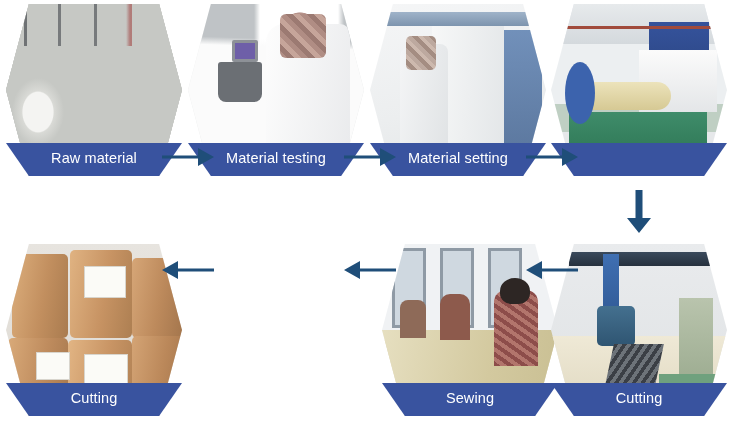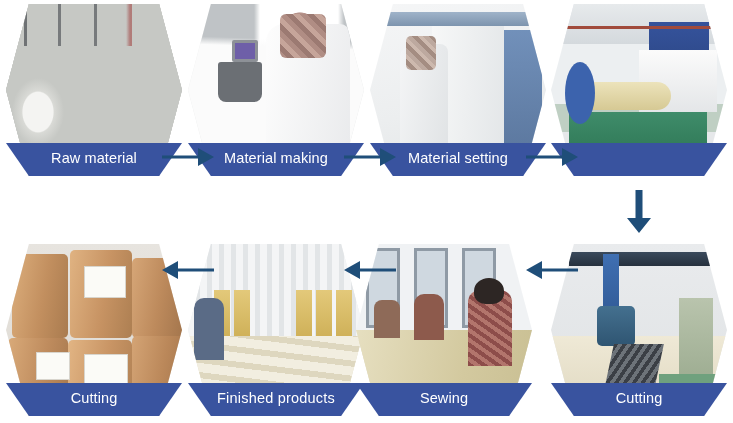--- a/index.html
+++ b/index.html
@@ -335,21 +335,21 @@
     <div class="hex-clip">
       <div class="photo ph-testing">
         <div class="coat"></div>
         <div class="scr"></div>
         <div class="mic"></div>
         <div class="face"></div>
       </div>
     </div>
     <div class="label-bar">
       <div class="bar-bg"></div>
-      <span class="bar-text">Material making</span>
+      <span class="bar-text">Material testing</span>
     </div>
   </div>
 
   <div class="arrow-h" style="left:344px; top:145px;">
     <svg width="52" height="24" viewBox="0 0 52 24" aria-hidden="true">
       <path d="M0 10.5 H36 V3 L52 12 L36 21 V13.5 H0 Z" fill="#1f4e79"></path>
     </svg>
   </div>
 
   <div class="node" style="left:370px; top:4px;">
@@ -416,46 +416,28 @@
       <span class="bar-text">Cutting</span>
     </div>
   </div>
 
   <div class="arrow-h" style="left:162px; top:258px;">
     <svg width="52" height="24" viewBox="0 0 52 24" aria-hidden="true">
       <path d="M52 10.5 H16 V3 L0 12 L16 21 V13.5 H52 Z" fill="#1f4e79"></path>
     </svg>
   </div>
 
-  <div class="node" style="left:188px; top:244px;">
-    <div class="hex-clip">
-      <div class="photo ph-finished">
-        <div class="curt"></div>
-        <div class="pil" style="left:26px;"></div>
-        <div class="pil" style="left:46px;"></div>
-        <div class="pil" style="left:108px;"></div>
-        <div class="pil" style="left:128px;"></div>
-        <div class="pil" style="left:148px;"></div>
-        <div class="stack"></div>
-        <div class="op"></div>
-      </div>
-    </div>
-    <div class="label-bar overflow">
-      <div class="bar-bg"></div>
-      <span class="bar-text">Finished products</span>
-    </div>
-  </div>
 
   <div class="arrow-h" style="left:344px; top:258px;">
     <svg width="52" height="24" viewBox="0 0 52 24" aria-hidden="true">
       <path d="M52 10.5 H16 V3 L0 12 L16 21 V13.5 H52 Z" fill="#1f4e79"></path>
     </svg>
   </div>
 
-  <div class="node" style="left:356px; top:244px;">
+  <div class="node" style="left:382px; top:244px;">
     <div class="hex-clip">
       <div class="photo ph-sewing">
         <div class="win w1"></div>
         <div class="win w2"></div>
         <div class="win w3"></div>
         <div class="p1"></div>
         <div class="p2"></div>
         <div class="p3"></div>
         <div class="h3"></div>
         <div class="fab"></div>

